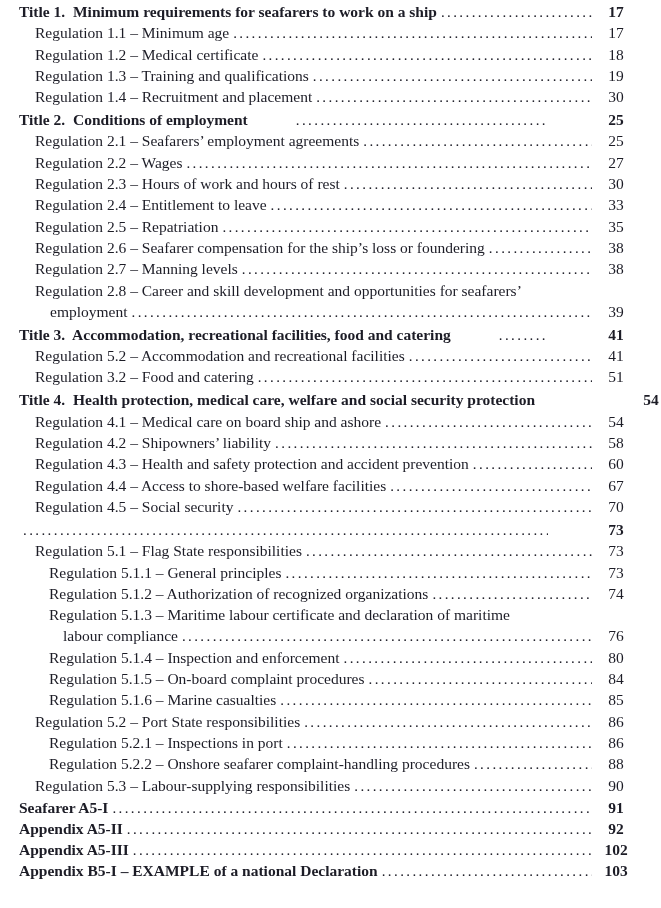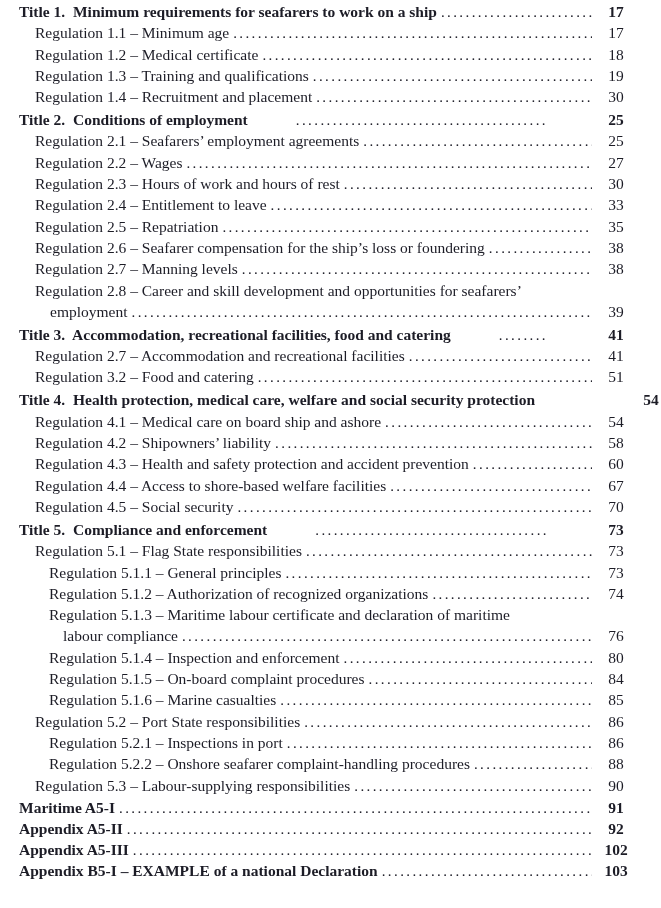--- a/index.html
+++ b/index.html
@@ -124,21 +124,21 @@
     <span class="label">employment</span>
     <span class="dots">............................................................................................................................................................................................................................</span>
     <span class="page">39</span>
   </div>
     <div class="row lvl0 bold sec">
     <span class="label">Title 3.&nbsp; Accommodation, recreational facilities, food and catering</span>
     <span class="dots">............................................................................................................................................................................................................................</span>
     <span class="page">41</span>
   </div>
     <div class="row lvl1">
-    <span class="label">Regulation 2.7 – Accommodation and recreational facilities</span>
+    <span class="label">Regulation 5.2 – Accommodation and recreational facilities</span>
     <span class="dots">............................................................................................................................................................................................................................</span>
     <span class="page">41</span>
   </div>
     <div class="row lvl1">
     <span class="label">Regulation 3.2 – Food and catering</span>
     <span class="dots">............................................................................................................................................................................................................................</span>
     <span class="page">51</span>
   </div>
     <div class="row lvl0 bold sec">
     <span class="label">Title 4.&nbsp; Health protection, medical care, welfare and social security protection</span>
@@ -164,21 +164,20 @@
     <span class="label">Regulation 4.4 – Access to shore-based welfare facilities</span>
     <span class="dots">............................................................................................................................................................................................................................</span>
     <span class="page">67</span>
   </div>
     <div class="row lvl1">
     <span class="label">Regulation 4.5 – Social security</span>
     <span class="dots">............................................................................................................................................................................................................................</span>
     <span class="page">70</span>
   </div>
     <div class="row lvl0 bold sec">
-    <span class="label">Title 5.&nbsp; Compliance and enforcement</span>
     <span class="dots">............................................................................................................................................................................................................................</span>
     <span class="page">73</span>
   </div>
     <div class="row lvl1">
     <span class="label">Regulation 5.1 – Flag State responsibilities</span>
     <span class="dots">............................................................................................................................................................................................................................</span>
     <span class="page">73</span>
   </div>
     <div class="row lvl2">
     <span class="label">Regulation 5.1.1 – General principles</span>
@@ -228,21 +227,21 @@
     <span class="label">Regulation 5.2.2 – Onshore seafarer complaint-handling procedures</span>
     <span class="dots">............................................................................................................................................................................................................................</span>
     <span class="page">88</span>
   </div>
     <div class="row lvl1">
     <span class="label">Regulation 5.3 – Labour-supplying responsibilities</span>
     <span class="dots">............................................................................................................................................................................................................................</span>
     <span class="page">90</span>
   </div>
     <div class="row lvl0 bold app first-app">
-    <span class="label">Maritime A5-I</span>
+    <span class="label">Seafarer A5-I</span>
     <span class="dots">............................................................................................................................................................................................................................</span>
     <span class="page">91</span>
   </div>
     <div class="row lvl0 bold app">
     <span class="label">Appendix A5-II</span>
     <span class="dots">............................................................................................................................................................................................................................</span>
     <span class="page">92</span>
   </div>
     <div class="row lvl0 bold app">
     <span class="label">Appendix A5-III</span>

